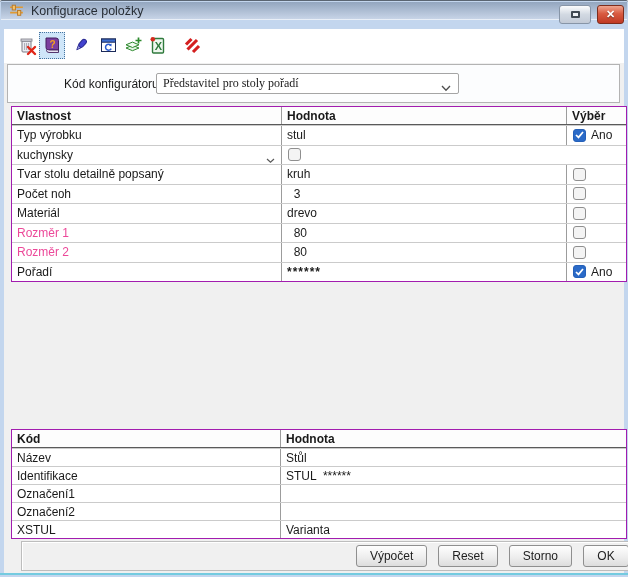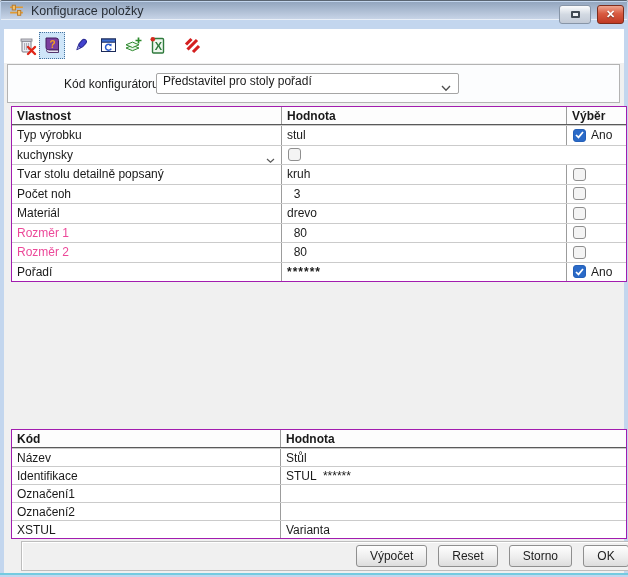--- a/index.html
+++ b/index.html
@@ -50,21 +50,21 @@
   .ticon svg { width:100%; height:100%; display:block; }
 
   .config-panel {
     position:absolute; left:3px; top:35px; width:613px; height:39px;
     background:#fcfdfe; border:1px solid #b3b3b3;
   }
   .config-label { position:absolute; left:56px; top:0; height:100%; display:flex; align-items:center; }
   .combo {
     position:absolute; left:148px; top:8px; width:303px; height:21px;
     background:#fff; border:1px solid #a5a5a5; border-radius:2px;
-    display:flex; align-items:flex-start; padding:0 22px 0 6px; white-space:nowrap; overflow:hidden;
+    display:flex; align-items:center; padding:0 22px 0 6px; white-space:nowrap; overflow:hidden;font-family:Liberation Serif, serif;
   }
   .combo .dd { position:absolute; right:7px; top:7px; }
 
   
   .grid { position:absolute; left:7px; width:616px; background:#fff; border:1px solid #a21caf; }
   #props-grid { top:77px; }
   #codes-grid { top:400px; }
   .row { display:grid; align-items:stretch; border-top:1px solid #cbcbcb; }
   .row.thead { border-top:none; border-bottom:1px solid #5a5a5a; font-weight:bold; background:#fdfdfd; }
   #props-grid .row { grid-template-columns:269px 285px 1fr; height:19.5px; }

